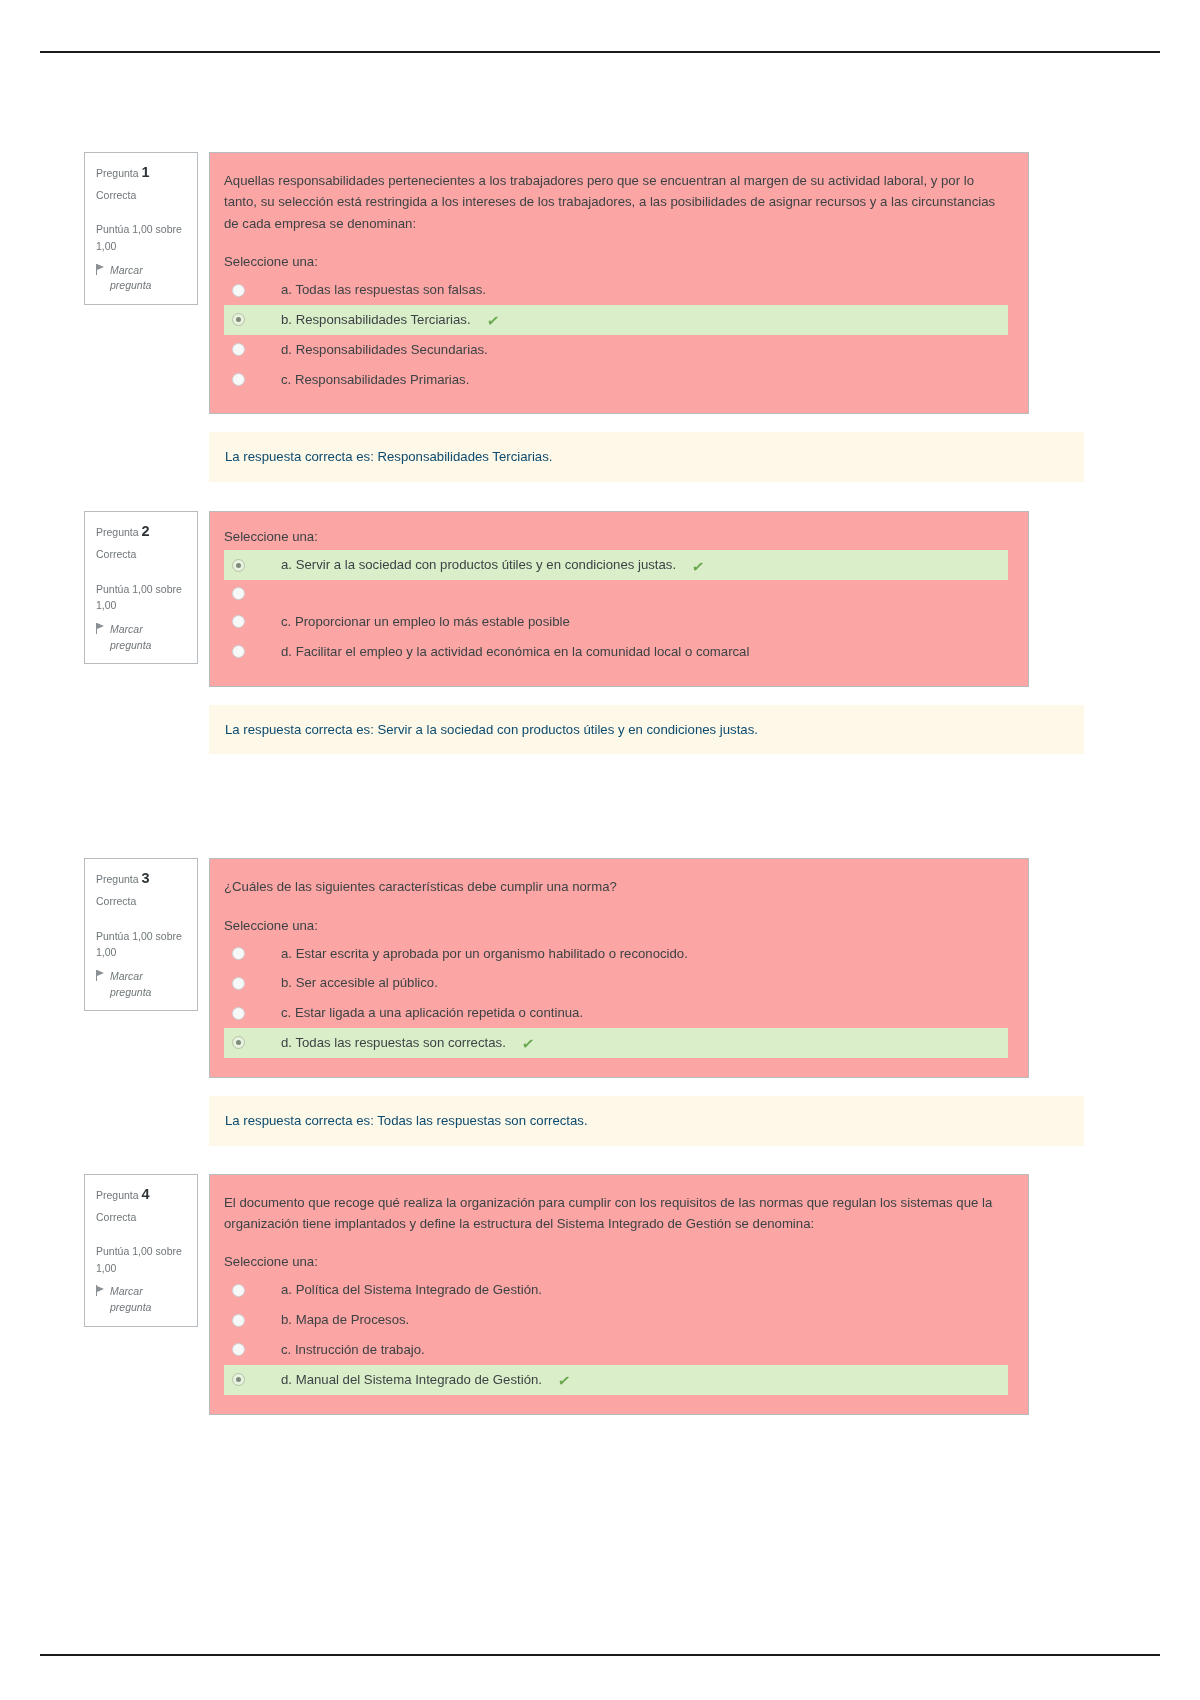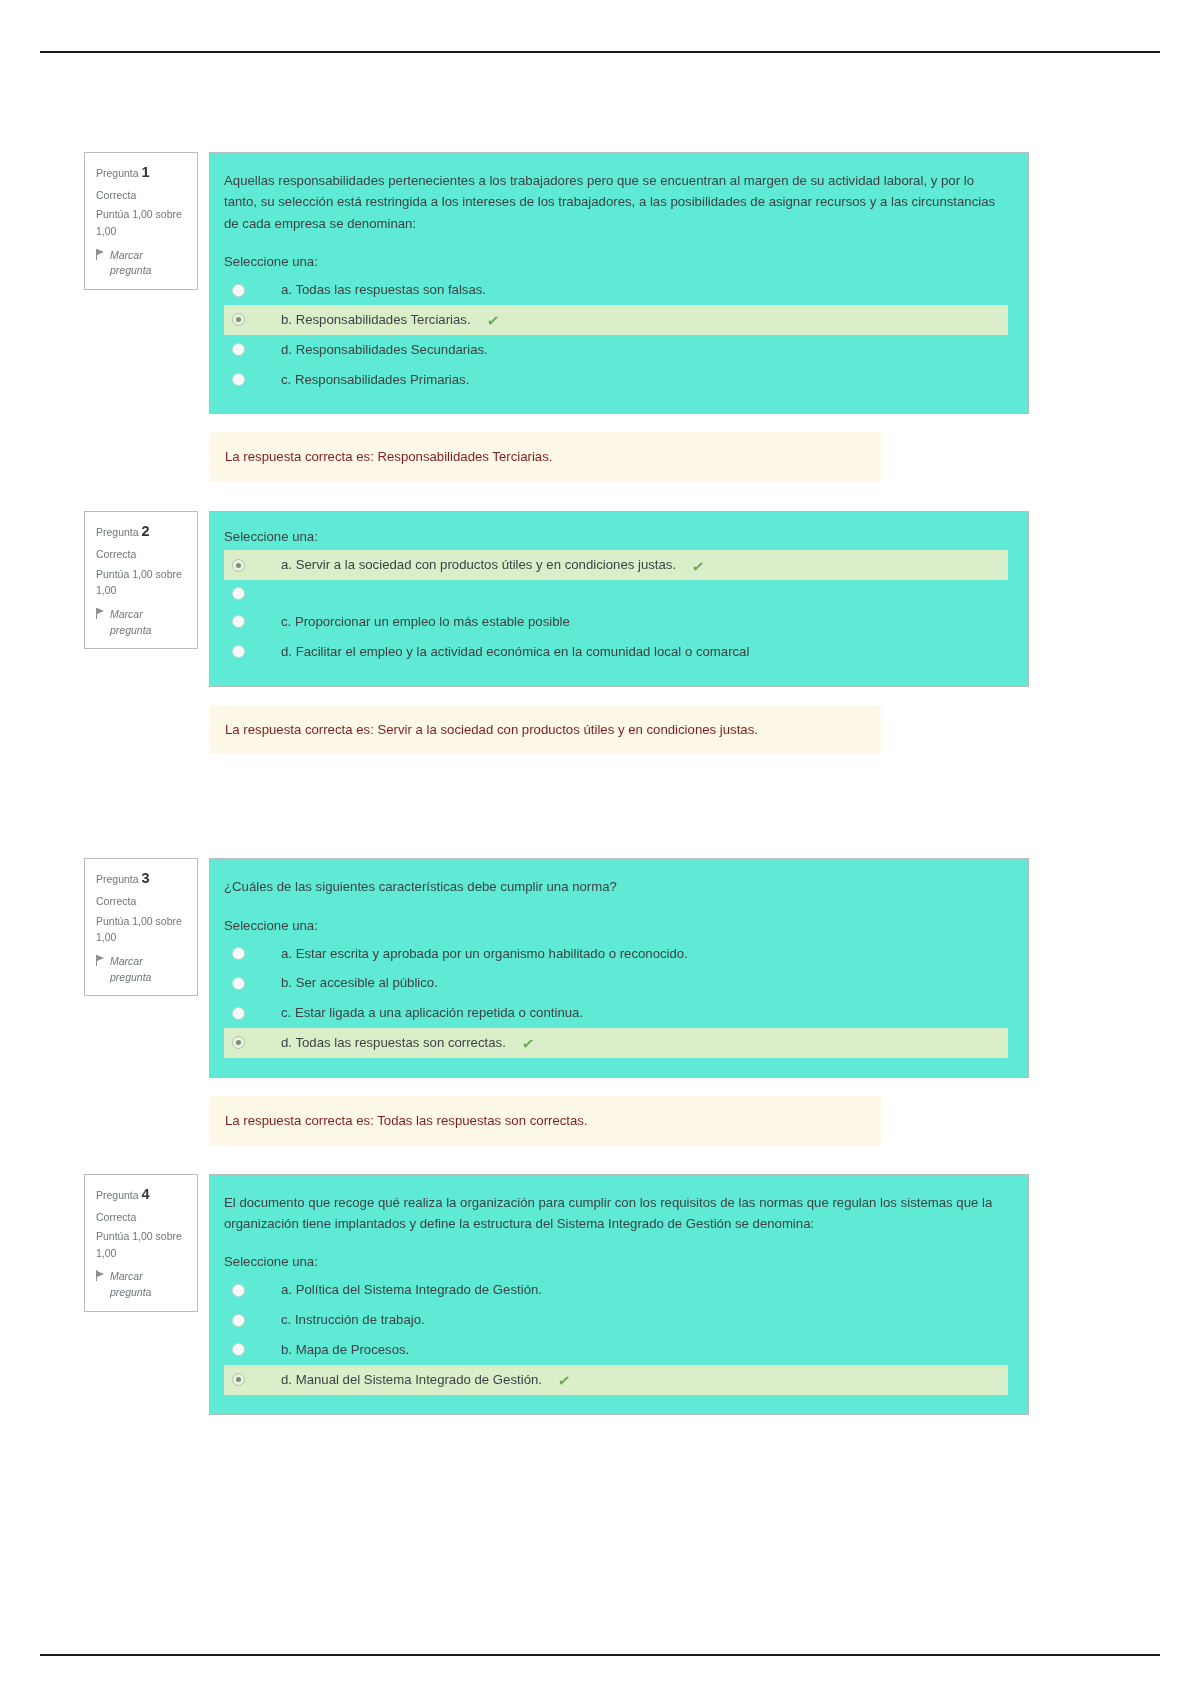--- a/index.html
+++ b/index.html
@@ -69,21 +69,21 @@
     color: #6f7679;
     white-space: nowrap;
   }
   .qinfo .qnum b {
     color: #2f3537;
     font-size: 14.5px;
     font-weight: bold;
     letter-spacing: 0.3px;
   }
   .qinfo .qstate { margin-top: 3px; }
-  .qinfo .qgrade { margin-top: 3px; }
+  .qinfo .qgrade { margin-top: 18px; }
   .qinfo .qflag {
     margin-top: 8px;
     display: flex;
     align-items: flex-start;
     gap: 5px;
     font-style: italic;
   }
   .qinfo .qflag .flag-ico {
     width: 9px;
     height: 11px;
@@ -105,21 +105,21 @@
     width: 0; height: 0;
     border-left: 7px solid #8a9093;
     border-top: 3px solid transparent;
     border-bottom: 3px solid transparent;
   }
   .qinfo .qflag .flag-txt { line-height: 1.5; }
 
   .qbody {
     flex: 1 1 auto;
     border: 1px solid #b6bcbf;
-    background: #5eead4;
+    background: #fca5a5;
     margin-left: 11px;
     padding: 17px 20px 19px 14px;
   }
   .qtext {
     font-size: 13.2px;
     line-height: 1.62;
     color: #3d4345;
     margin: 0 0 20px 0;
   }
   .prompt {
@@ -176,22 +176,22 @@
   }
 
   .feedback {
     margin-top: 18px;
     margin-left: 125px;
     margin-right: 0;
     background: #fdf8e8;
     padding: 15px 18px 15px 16px;
     font-size: 13.2px;
     line-height: 1.5;
-    color: #7f1d1d;
-    width: 672px;
+    color: #0c4a6e;
+    width: 875px;
   }
 
   .gap-sm { height: 29px; }
   .gap-lg { height: 104px; }
   .gap-md { height: 28px; }
 </style>
 </head>
 <body>
 
 <div class="page">
@@ -349,25 +349,25 @@
       <div class="qbody">
         <p class="qtext">El documento que recoge qué realiza la organización para cumplir con los requisitos de las normas que regulan los sistemas que la organización tiene implantados y define la estructura del Sistema Integrado de Gestión se denomina:</p>
         <p class="prompt">Seleccione una:</p>
         <ul class="answers">
           <li class="answer">
             <span class="radio"></span>
             <span class="atext">a. Política del Sistema Integrado de Gestión.</span>
           </li>
           <li class="answer">
             <span class="radio"></span>
+            <span class="atext">b. Mapa de Procesos.</span>
+          </li>
+          <li class="answer">
+            <span class="radio"></span>
             <span class="atext">c. Instrucción de trabajo.</span>
-          </li>
-          <li class="answer">
-            <span class="radio"></span>
-            <span class="atext">b. Mapa de Procesos.</span>
           </li>
           <li class="answer correct">
             <span class="radio"></span>
             <span class="atext">d. Manual del Sistema Integrado de Gestión.</span>
             <span class="tick">✓</span>
           </li>
         </ul>
       </div>
     </div>
 

